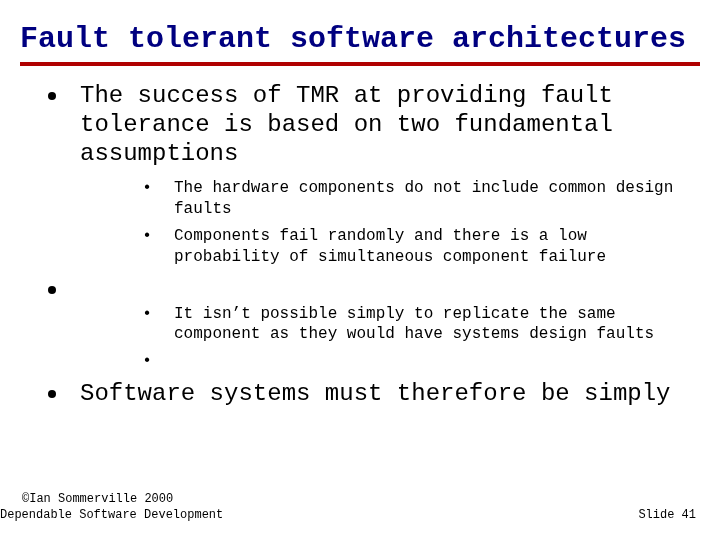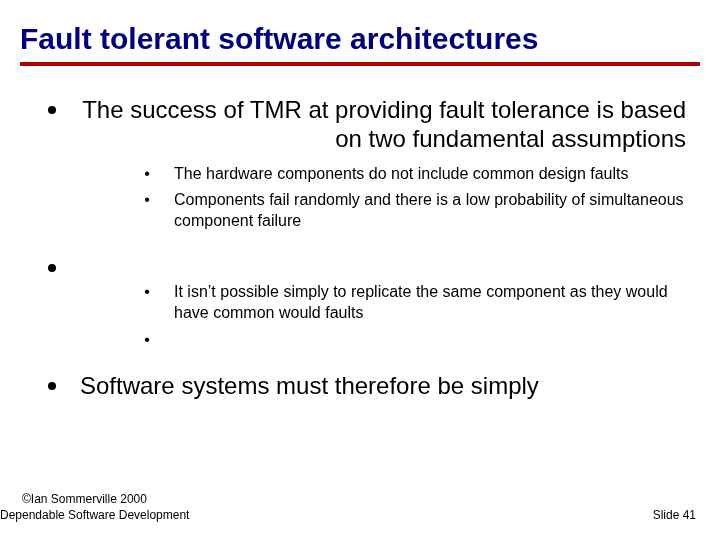--- a/index.html
+++ b/index.html
@@ -10,40 +10,39 @@
     background: #fff;
     font-family: Arial, Helvetica, sans-serif;
     color: #000;
     overflow: hidden;
   }
   .slide {
     position: relative;
     width: 720px;
     height: 540px;
     box-sizing: border-box;
+    font-family: Liberation Mono, monospace;
   }
   .title {
     font-size: 30px;
     font-weight: bold;
     color: #000080;
     padding: 22px 0 6px 20px;
   }
   .rule {
     border-top: 4px solid #b00000;
     margin: 0 20px 0 20px;
   }
   .body {
     padding: 16px 34px 0 48px;
   }
   .lvl1 {
     display: flex;
     font-size: 24px;
     line-height: 1.2;
-    margin-top: 14px;
-    text-align: right;
   }
   .lvl1 .bullet {
     width: 10px;
     flex: 0 0 10px;
     margin-right: 22px;
     margin-top: 10px;
   }
   .lvl1 .bullet .dot {
     width: 8px;
     height: 8px;
@@ -122,21 +121,21 @@
     </div>
 
     <div class="lvl1">
       <span class="bullet">
           <span class="dot"></span>
         </span>
     </div>
     <div class="sublist">
       <div class="lvl2">
         <span class="sbullet">•</span>
-        <span>It isn’t possible simply to replicate the same component as they would have common would faults</span>
+        <span>It isn’t possible simply to replicate the same component as they would have systems design faults</span>
       </div>
       <div class="lvl2">
         <span class="sbullet">•</span>
       </div>
     </div>
 
     <div class="lvl1">
       <span class="bullet">
           <span class="dot"></span>
         </span>

